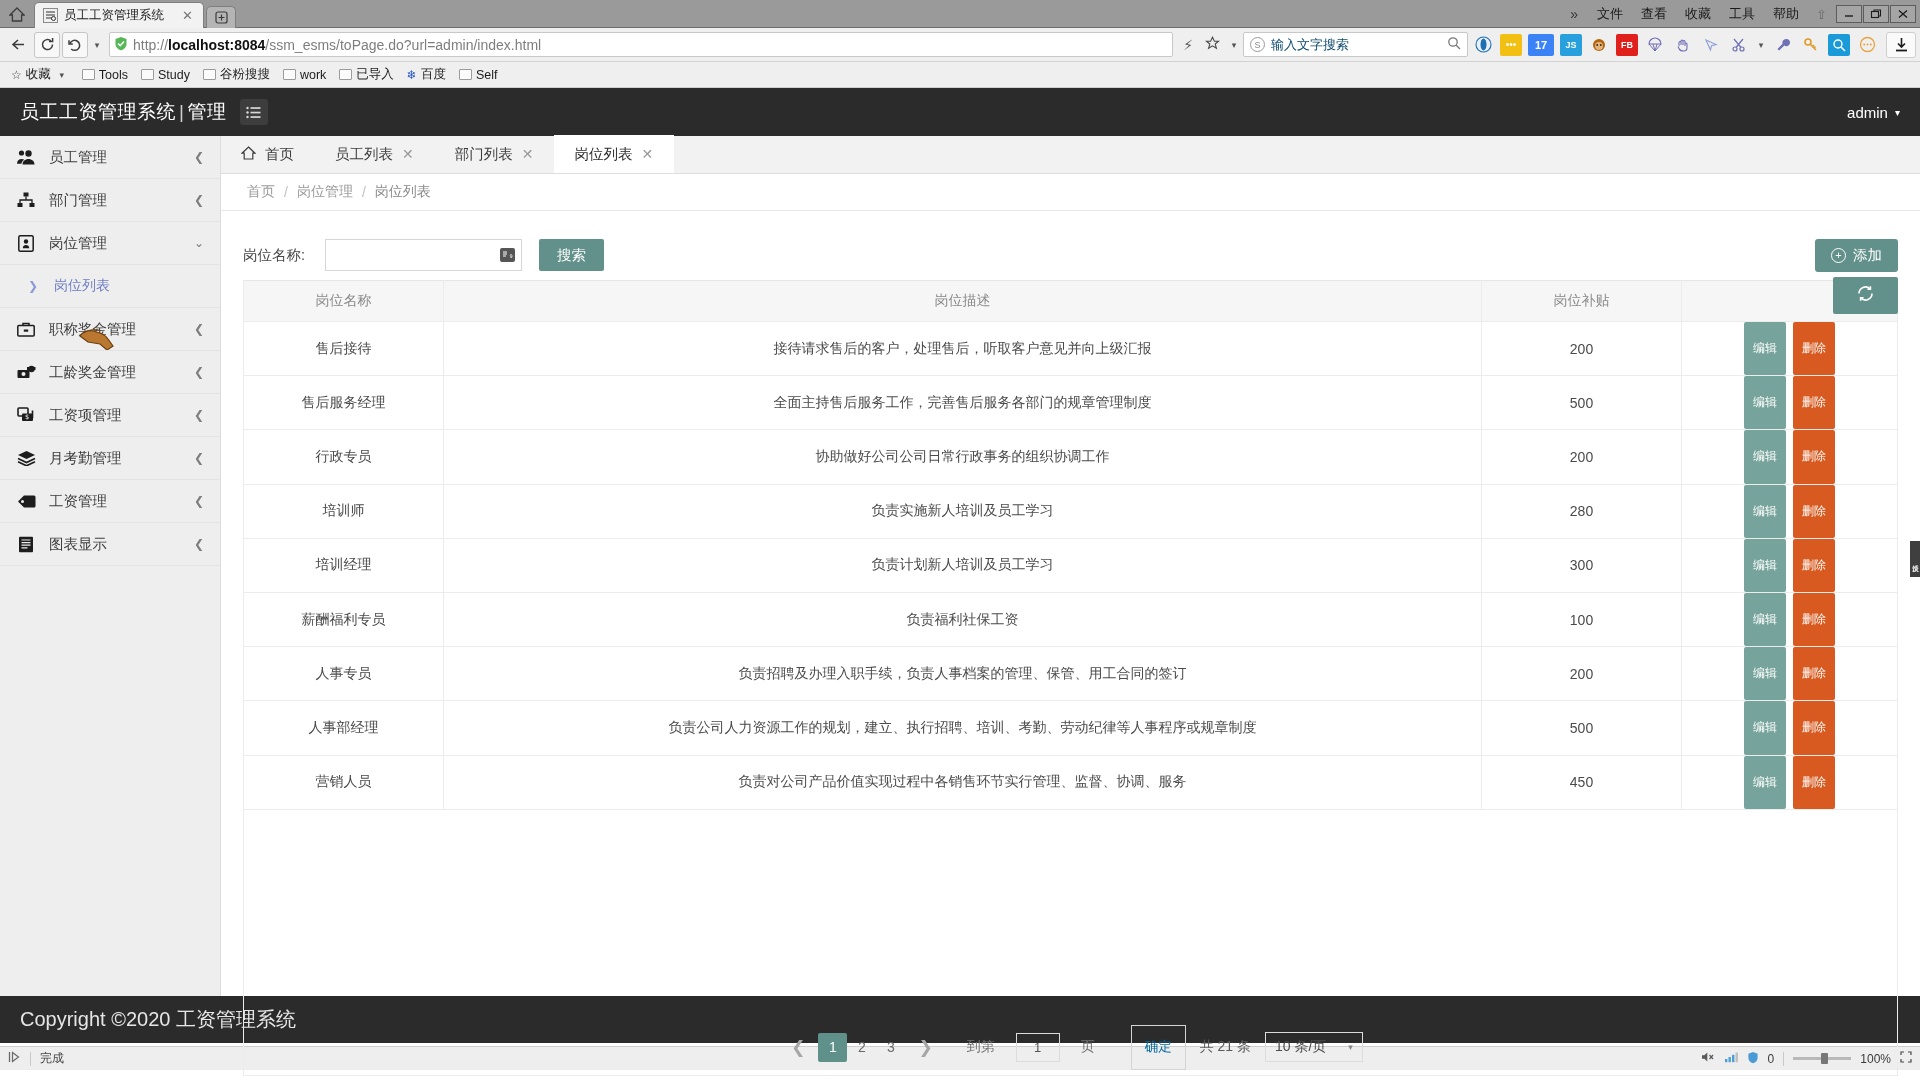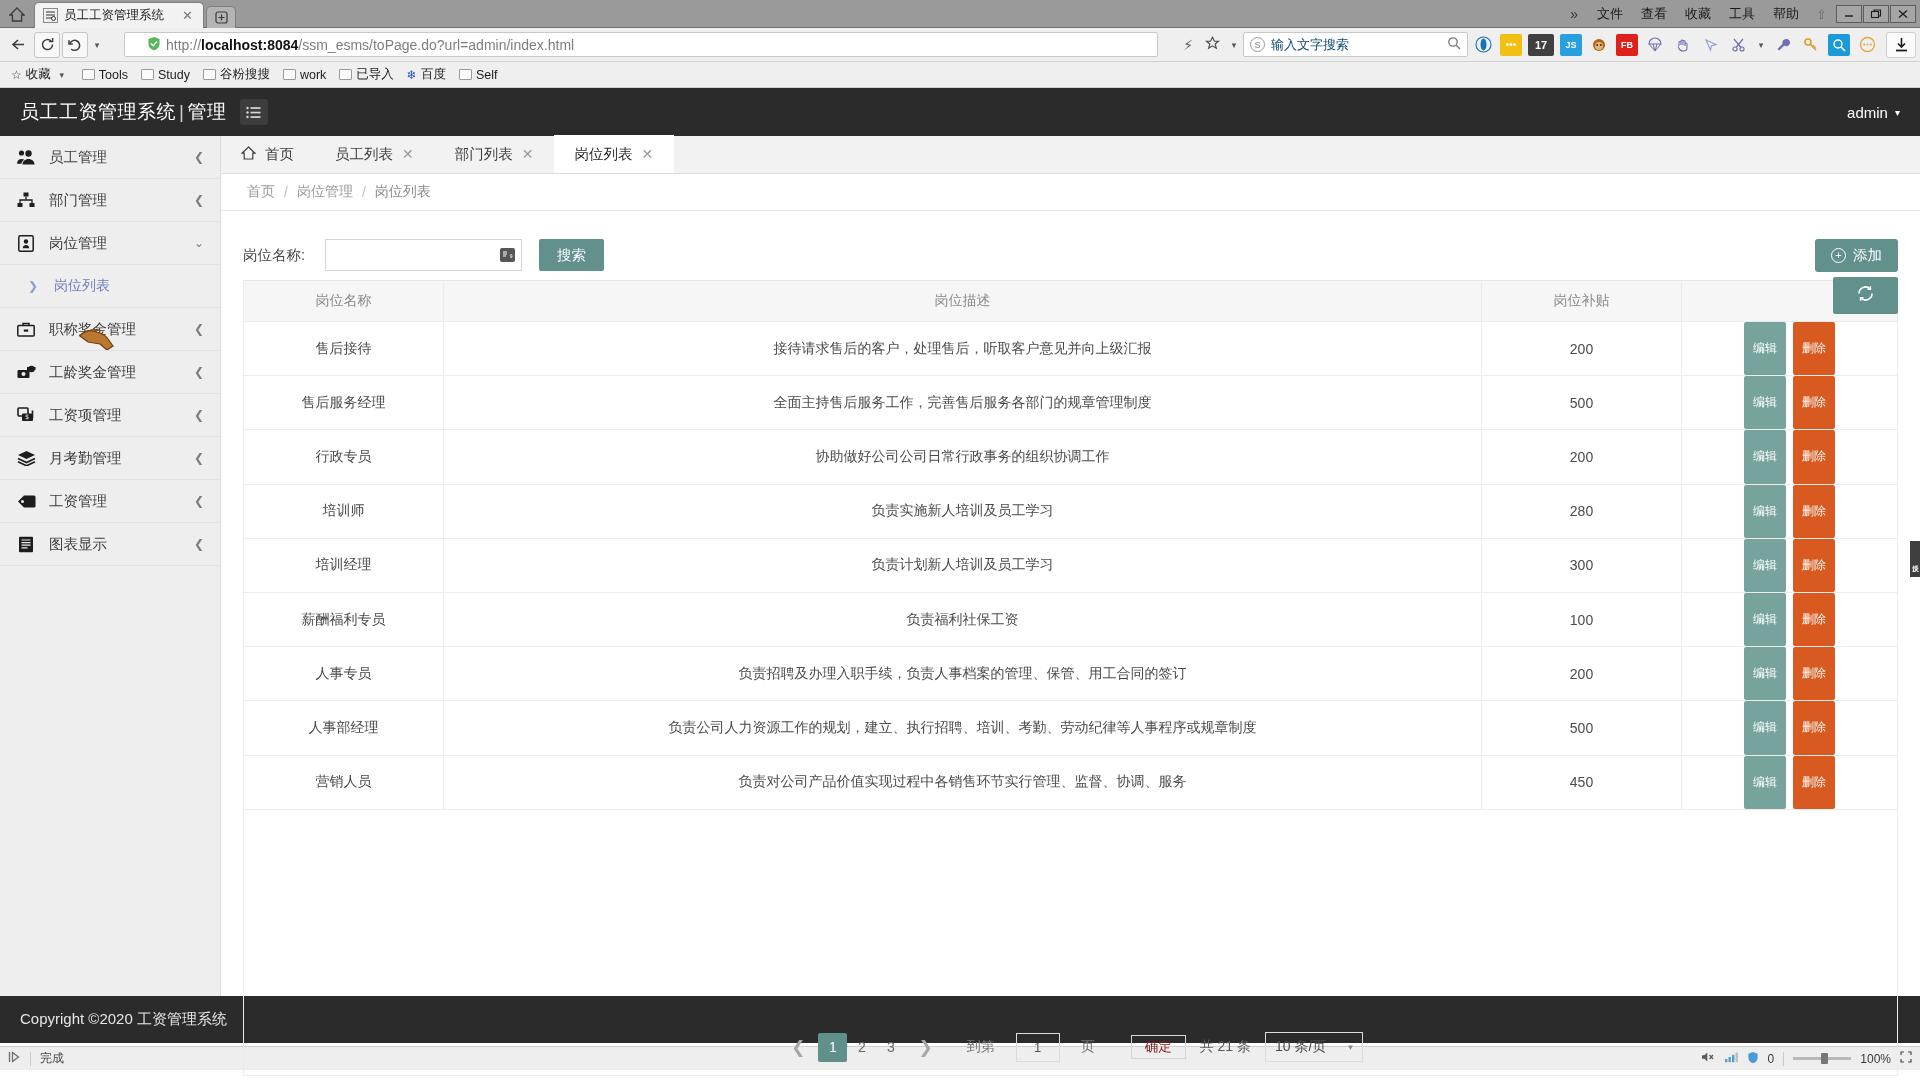--- a/index.html
+++ b/index.html
@@ -52,21 +52,21 @@
 
   .navbar {
     height:34px; background:#efefef; border-bottom:1px solid #d2d2d2;
     display:flex; align-items:center; padding:0 4px; gap:2px;
   }
   .nbtn { width:28px;height:26px;display:flex;align-items:center;justify-content:center;color:#3c3c3c;font-size:16px;}
   .nbtn.round { border:1px solid #c6c6c6; background:#f8f8f8; border-radius:3px; width:26px;}
   .caret-sm { font-size:9px; color:#555; width:14px; display:flex;align-items:center;justify-content:center;}
   .urlbar {
     flex:1; height:25px; background:#fff; border:1px solid #c8c8c8; border-radius:2px;
-    display:flex; align-items:center; padding:0 22px; gap:5px; margin:0 18px;
+    display:flex; align-items:center; padding:0 4px; gap:5px; margin:0 3px;
   }
   .urlbar .shield { color:#45a845; font-size:13px; }
   .urlbar .url { font-size:14px; color:#7e7e7e; white-space:nowrap; }
   .urlbar .url b { color:#111; font-weight:bold; }
   .url-ico { color:#5a5a5a; font-size:14px; padding:0 5px; }
   .searchbar {
     width:225px; height:25px; background:#fff; border:1px solid #c8c8c8; border-radius:2px;
     display:flex;align-items:center;padding:0 6px;gap:6px;
   }
   .searchbar .sico {
@@ -189,31 +189,31 @@
 
   .pager {
     height:56px; display:flex; align-items:center; justify-content:center; gap:0;
     border:1px solid #ececec; border-top:none; font-size:14px; color:#5a5a5a;
   }
   .pager .arw { padding:0 13px; color:#a6a6a6; font-size:17px; }
   .pg { width:29px;height:29px;display:flex;align-items:center;justify-content:center; color:#6a6a6a; font-size:14px;}
   .pg.cur { background:#5f908a; color:#fff; border-radius:2px; }
   .pager .gotxt { margin:0 21px; color:#737373; }
   .pgin { width:44px;height:29px;border:1px solid #dcdcdc;display:flex;align-items:center;justify-content:center;font-size:13px;color:#555;}
-  .okbtn { height:24px;padding:0 13px;border:1px solid #d4d4d4;display:flex;align-items:center;font-size:13.5px;color:#7f1d1d;margin-left:15px;}
+  .okbtn { height:45px;padding:0 13px;border:1px solid #d4d4d4;display:flex;align-items:center;font-size:13.5px;color:#0369a1;margin-left:15px;}
   .total { margin:0 14px; color:#5a5a5a; }
   .perpage {
     height:30px; border:1px solid #dcdcdc; display:flex; align-items:center; gap:22px;
     padding:0 9px; font-size:14px; color:#4b4b4b;
   }
   .perpage .cd { font-size:9px; color:#888; }
 
   .footer {
     height:47px; background:#2b2b2b; color:#e6e6e6; display:flex; align-items:center;
-    padding:0 20px; font-size:15px;
+    padding:0 20px; font-size:20px;
   }
 
   .statusbar {
     height:24px; background:#eeeeee; border-top:1px solid #cfcfcf;
     display:flex; align-items:center; padding:0 8px; gap:10px;
     font-size:12px; color:#454545; justify-content:space-between;
   }
   .statusbar .left { display:flex; align-items:center; gap:9px; }
   .statusbar .sep { width:1px;height:14px;background:#c9c9c9; }
   .statusbar .right { display:flex; align-items:center; gap:9px; color:#3b3b3b;}
@@ -329,21 +329,21 @@
           </svg>
       </span>
     </div>
     <div class="ext" style="color:#1f6fb5;">
       <svg width="17" height="17" viewBox="0 0 17 17">
           <circle cx="8.5" cy="8.5" r="7.5" fill="#e9f1f7" stroke="#1f6fb5" stroke-width="1.1"></circle>
           <ellipse cx="8.5" cy="8.5" rx="3" ry="6" fill="#1f6fb5"></ellipse>
         </svg>
     </div>
     <div class="ext" style="background:#f2c013;color:#fff;font-size:10px;">•••</div>
-    <div class="ext" style="background:#404040;color:#fff;font-size:11px;font-weight:bold;width:26px;">17</div>
+    <div class="ext" style="background:#3b82f6;color:#fff;font-size:11px;font-weight:bold;width:26px;">17</div>
     <div class="ext" style="background:#27a0dd;color:#fff;font-size:9px;font-weight:bold;">JS</div>
     <div class="ext">
       <svg width="16" height="16" viewBox="0 0 16 16">
           <circle cx="8" cy="8" r="6" fill="#b3640f"></circle>
           <circle cx="8" cy="9" r="4" fill="#e2b37a"></circle>
           <circle cx="6.2" cy="8" r="0.9" fill="#3a2410"></circle>
           <circle cx="9.8" cy="8" r="0.9" fill="#3a2410"></circle>
         </svg>
     </div>
     <div class="ext" style="background:#e0201d;color:#fff;font-size:9px;font-weight:bold;">FB</div>

